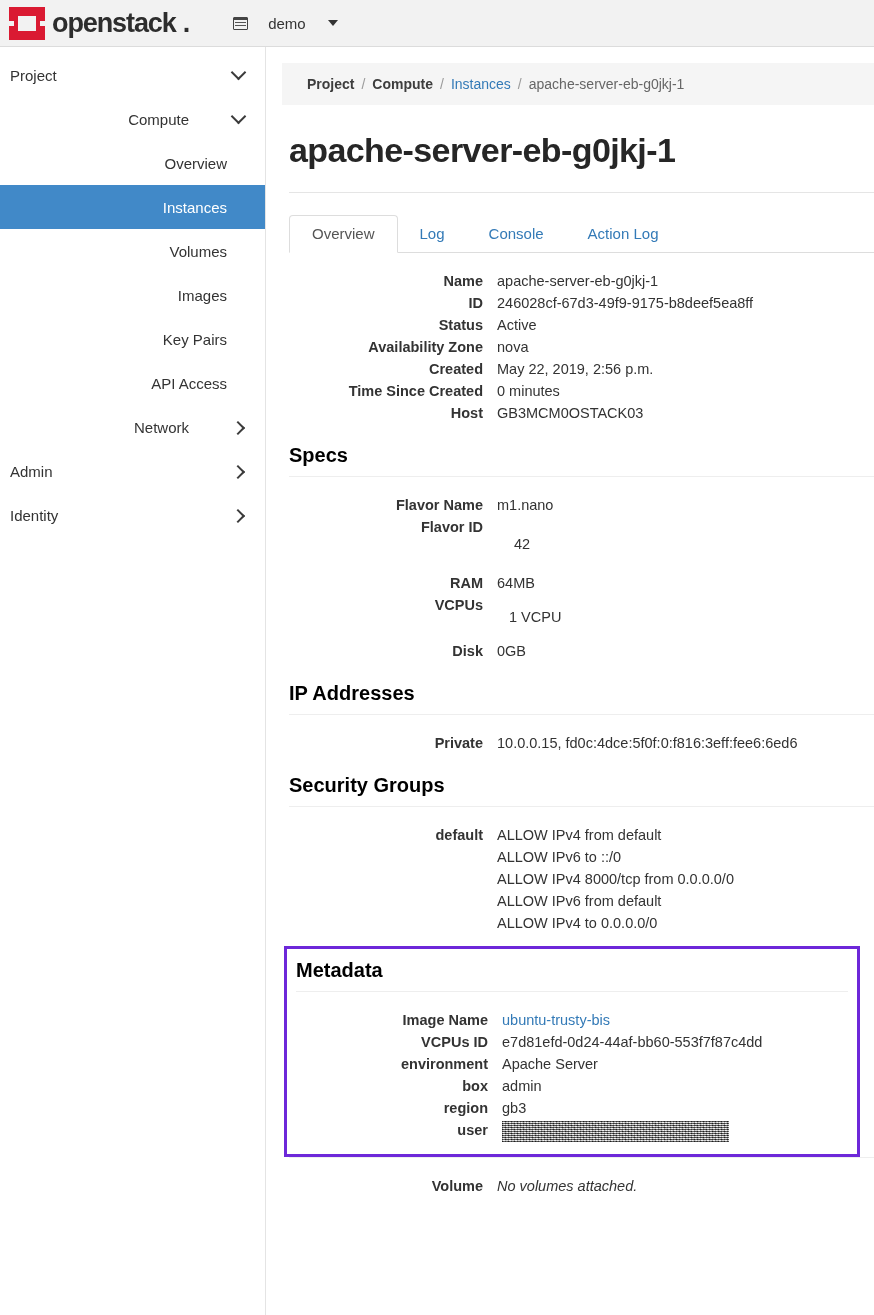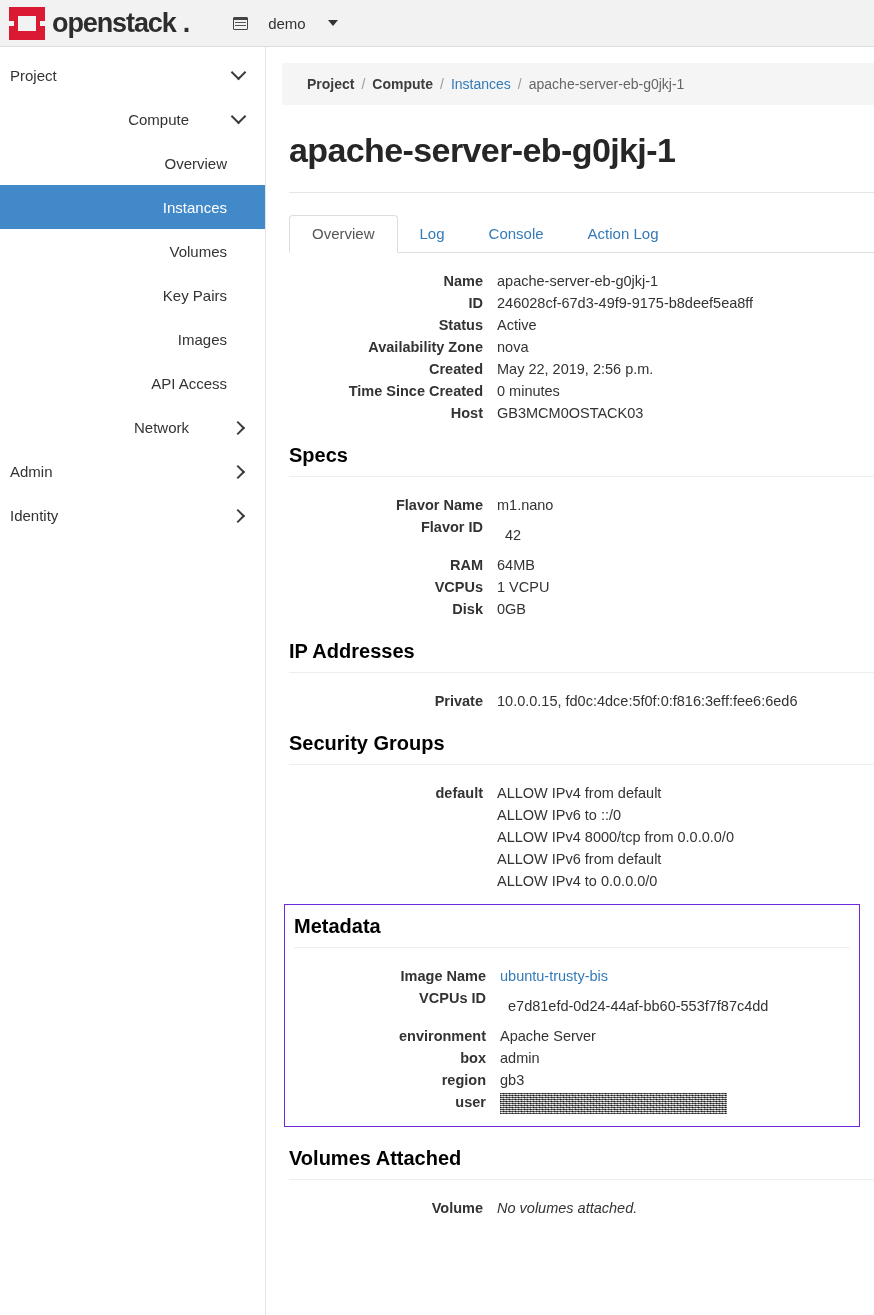--- a/index.html
+++ b/index.html
@@ -207,21 +207,21 @@
     background-color: #b9b9b9;
     background-image:
       repeating-linear-gradient(0deg, rgba(0,0,0,.55) 0 1px, rgba(255,255,255,.5) 1px 2px),
       repeating-linear-gradient(90deg, rgba(0,0,0,.45) 0 1px, rgba(255,255,255,.45) 1px 3px),
       repeating-linear-gradient(45deg, rgba(40,40,40,.5) 0 2px, rgba(230,230,230,.4) 2px 4px);
     vertical-align: middle;
   }
 
   
   .metadata-box {
-    border: 1px solid #6d28d9;
+    border: 3px solid #6d28d9;
     margin: 12px 0 0 2px;
     margin-right: 14px;
     padding: 8px 0 12px 0;
   }
   .metadata-box .section-h { margin-top: 2px; margin-left: 9px; }
   .metadata-box .section-rule { margin-left: 9px; margin-right: 9px; }
 </style>
 </head>
 <body>
 
@@ -262,25 +262,25 @@
       </div>
       <div class="nav-row lvl3 active">
         <span class="lbl">Instances</span>
         <span class="chev"></span>
       </div>
       <div class="nav-row lvl3">
         <span class="lbl">Volumes</span>
         <span class="chev"></span>
       </div>
       <div class="nav-row lvl3">
+        <span class="lbl">Images</span>
+        <span class="chev"></span>
+      </div>
+      <div class="nav-row lvl3">
         <span class="lbl">Key Pairs</span>
-        <span class="chev"></span>
-      </div>
-      <div class="nav-row lvl3">
-        <span class="lbl">Images</span>
         <span class="chev"></span>
       </div>
       <div class="nav-row lvl3">
         <span class="lbl">API Access</span>
         <span class="chev"></span>
       </div>
       <div class="nav-row lvl2">
         <span class="lbl">Network</span>
         <span class="chev"><i class="chev-r"></i></span>
       </div>
@@ -352,29 +352,29 @@
     <h2 class="section-h">Specs</h2>
     <div class="section-rule"></div>
     <div class="block">
       <dl class="dl" id="specs-rows">
           <div class="dl-row">
             <dt class="dl-term">Flavor Name</dt>
             <dd class="dl-def" style="margin: 0px;">m1.nano</dd>
           </div>
           <div class="dl-row">
             <dt class="dl-term">Flavor ID</dt>
-            <dd class="dl-def" style="margin: 8px;">42</dd>
+            <dd class="dl-def" style="margin: 17px;">42</dd>
           </div>
           <div class="dl-row">
             <dt class="dl-term">RAM</dt>
             <dd class="dl-def" style="margin: 0px;">64MB</dd>
           </div>
           <div class="dl-row">
             <dt class="dl-term">VCPUs</dt>
-            <dd class="dl-def" style="margin: 0px;">1 VCPU</dd>
+            <dd class="dl-def" style="margin: 12px;">1 VCPU</dd>
           </div>
           <div class="dl-row">
             <dt class="dl-term">Disk</dt>
             <dd class="dl-def" style="margin: 0px;">0GB</dd>
           </div>
         </dl>
     </div>
 
     <h2 class="section-h">IP Addresses</h2>
     <div class="section-rule"></div>
@@ -406,21 +406,21 @@
       <h2 class="section-h">Metadata</h2>
       <div class="section-rule"></div>
       <div class="block">
         <dl class="dl" id="metadata-rows">
             <div class="dl-row">
               <dt class="dl-term">Image Name</dt>
               <dd class="dl-def" style="margin: 0px;"><a>ubuntu-trusty-bis</a></dd>
             </div>
             <div class="dl-row">
               <dt class="dl-term">VCPUs ID</dt>
-              <dd class="dl-def" style="margin: 8px;">e7d81efd-0d24-44af-bb60-553f7f87c4dd</dd>
+              <dd class="dl-def" style="margin: 0px;">e7d81efd-0d24-44af-bb60-553f7f87c4dd</dd>
             </div>
             <div class="dl-row">
               <dt class="dl-term">environment</dt>
               <dd class="dl-def" style="margin: 0px;">Apache Server</dd>
             </div>
             <div class="dl-row">
               <dt class="dl-term">box</dt>
               <dd class="dl-def" style="margin: 0px;">admin</dd>
             </div>
             <div class="dl-row">
@@ -428,21 +428,20 @@
               <dd class="dl-def" style="margin: 0px;">gb3</dd>
             </div>
             <div class="dl-row">
               <dt class="dl-term">user</dt>
               <dd class="dl-def" style="margin: 0px;"><span class="redacted"></span></dd>
             </div>
           </dl>
       </div>
     </section>
 
-    <h2 class="section-h">Volumes Attached</h2>
     <div class="section-rule"></div>
     <div class="block">
       <dl class="dl" id="volumes-rows">
           <div class="dl-row">
             <dt class="dl-term">Volume</dt>
             <dd class="dl-def italic" style="margin: 0px;">No volumes attached.</dd>
           </div>
         </dl>
     </div>
 

